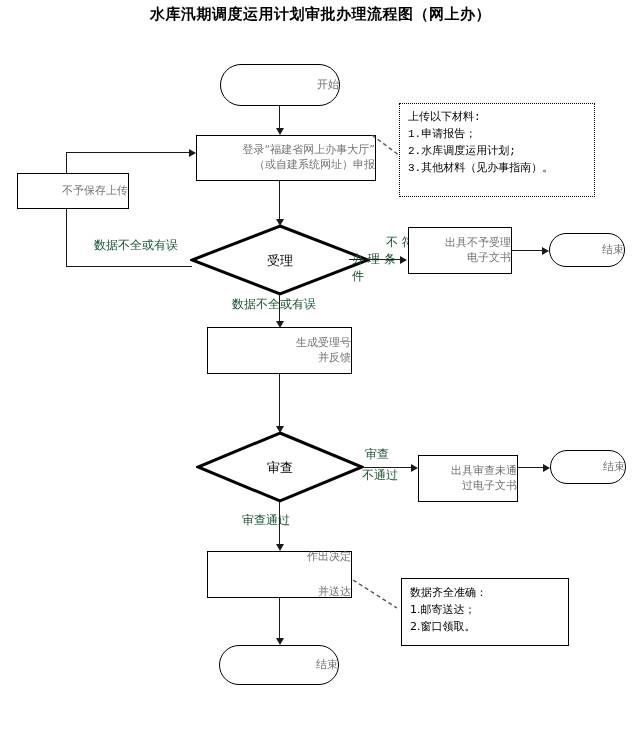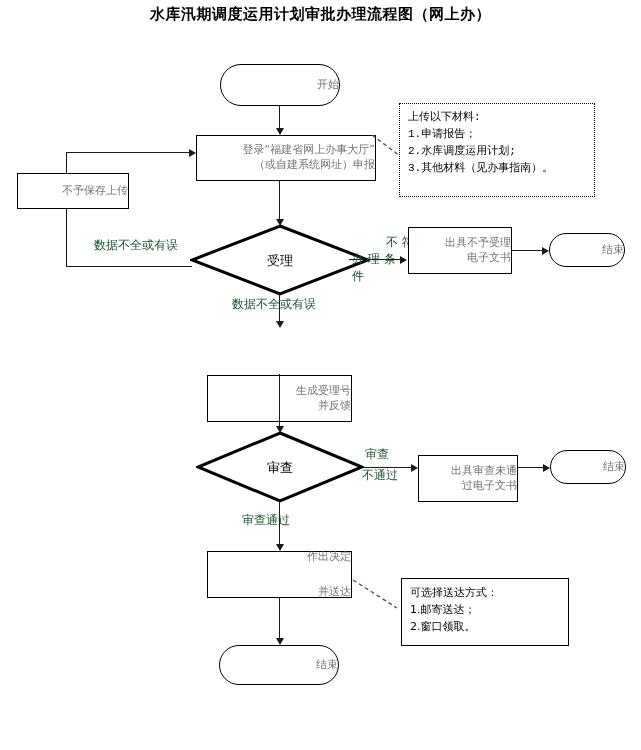--- a/index.html
+++ b/index.html
@@ -179,21 +179,21 @@
   <div class="arrow arrow-right" style="left:542px; top:247px;"></div>
 
   <div class="node term" style="left:549px; top:233px; width:76px; height:34px;">
     <span>结束</span>
   </div>
 
   <div class="edge edge-v" style="left:279px; top:294px; height:30px;"></div>
   <div class="elabel" style="left:232px; top:297px;">数据不全或有误</div>
   <div class="arrow arrow-down" style="left:276px; top:321px;"></div>
 
-  <div class="node proc" style="left:207px; top:327px; width:145px; height:47px;margin-top:48px;">
+  <div class="node proc" style="left:207px; top:327px; width:145px; height:47px;">
     <span>生成受理号</span>
     <span>并反馈</span>
   </div>
 
   <div class="edge edge-v" style="left:279px; top:374px; height:55px;"></div>
   <div class="arrow arrow-down" style="left:276px; top:426px;"></div>
 
   <div class="diamond-wrap" style="left:196px; top:431px; width:168px; height:72px;">
     <svg width="168" height="72" viewBox="0 0 168 72">
       <polygon points="84,2 166,36 84,70 2,36" fill="#ffffff" stroke="#000000" stroke-width="3"></polygon>
@@ -226,21 +226,21 @@
   <div class="node proc" style="left:207px; top:551px; width:145px; height:47px;gap:20px;">
     <span>作出决定</span>
     <span>并送达</span>
   </div>
 
   <svg class="dashed-conn" style="left:351px; top:578px;" width="48" height="34">
     <line x1="2" y1="2" x2="46" y2="30" stroke="#555" stroke-width="1.4" stroke-dasharray="4,3"></line>
   </svg>
 
   <div class="note note-solid" style="left:401px; top:578px; width:168px; height:68px;">
-    <div>可选择送达方式：</div>
+    <div>数据齐全准确：</div>
     <div>1.邮寄送达；</div>
     <div>2.窗口领取。</div>
   </div>
 
   <div class="edge edge-v" style="left:279px; top:598px; height:42px;"></div>
   <div class="arrow arrow-down" style="left:276px; top:638px;"></div>
 
   <div class="node term" style="left:219px; top:645px; width:120px; height:40px;">
     <span>结束</span>
   </div>

